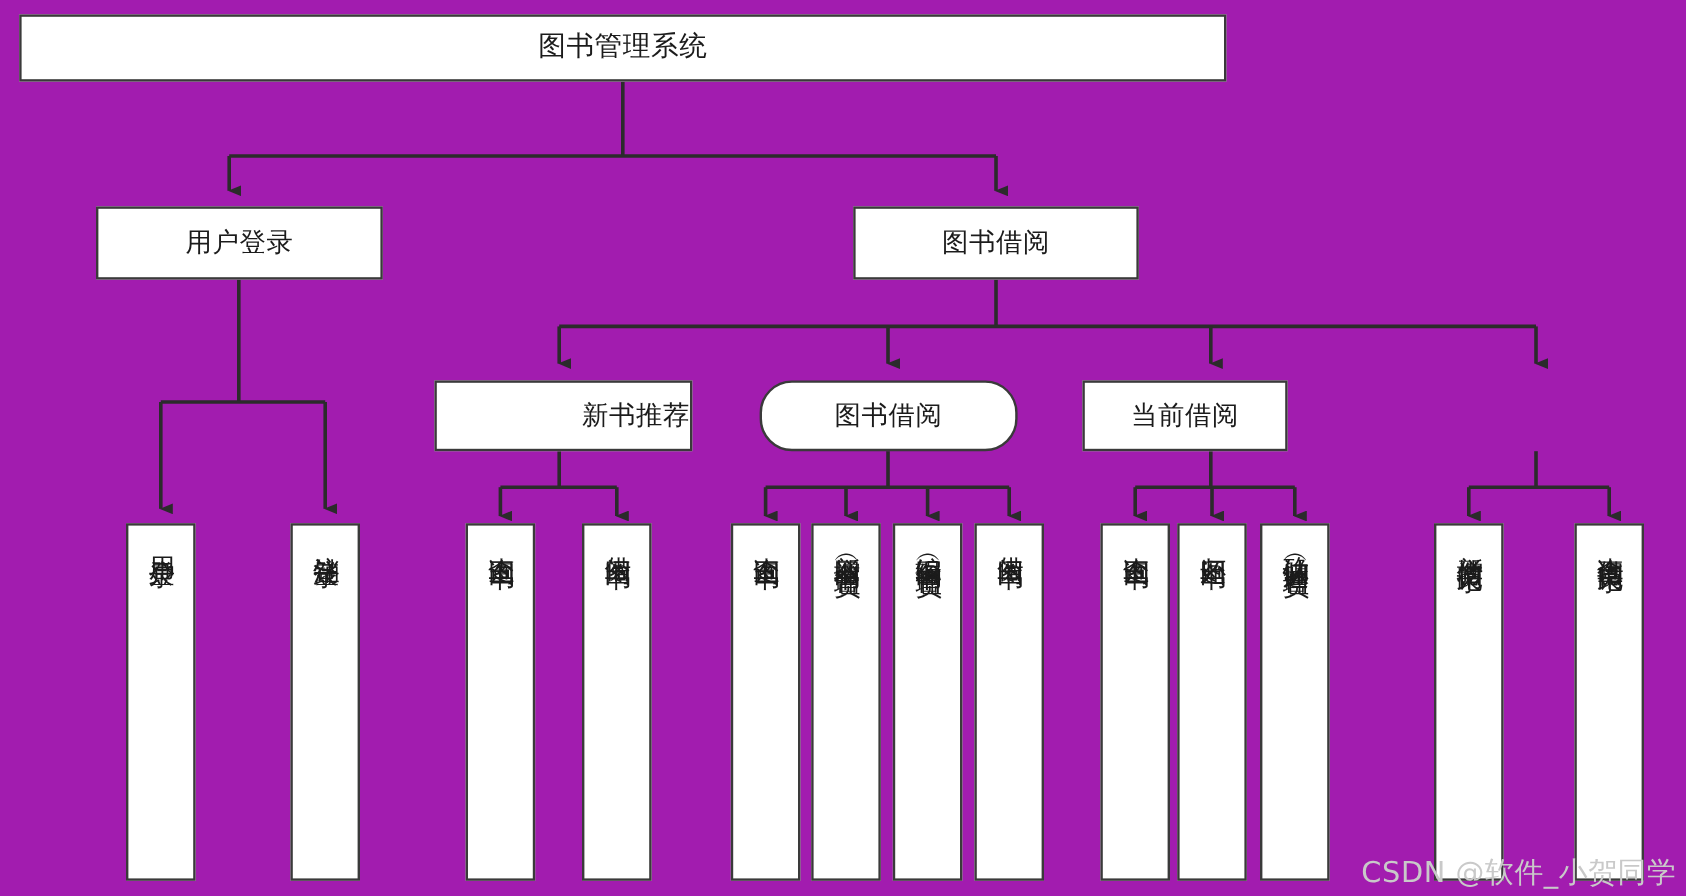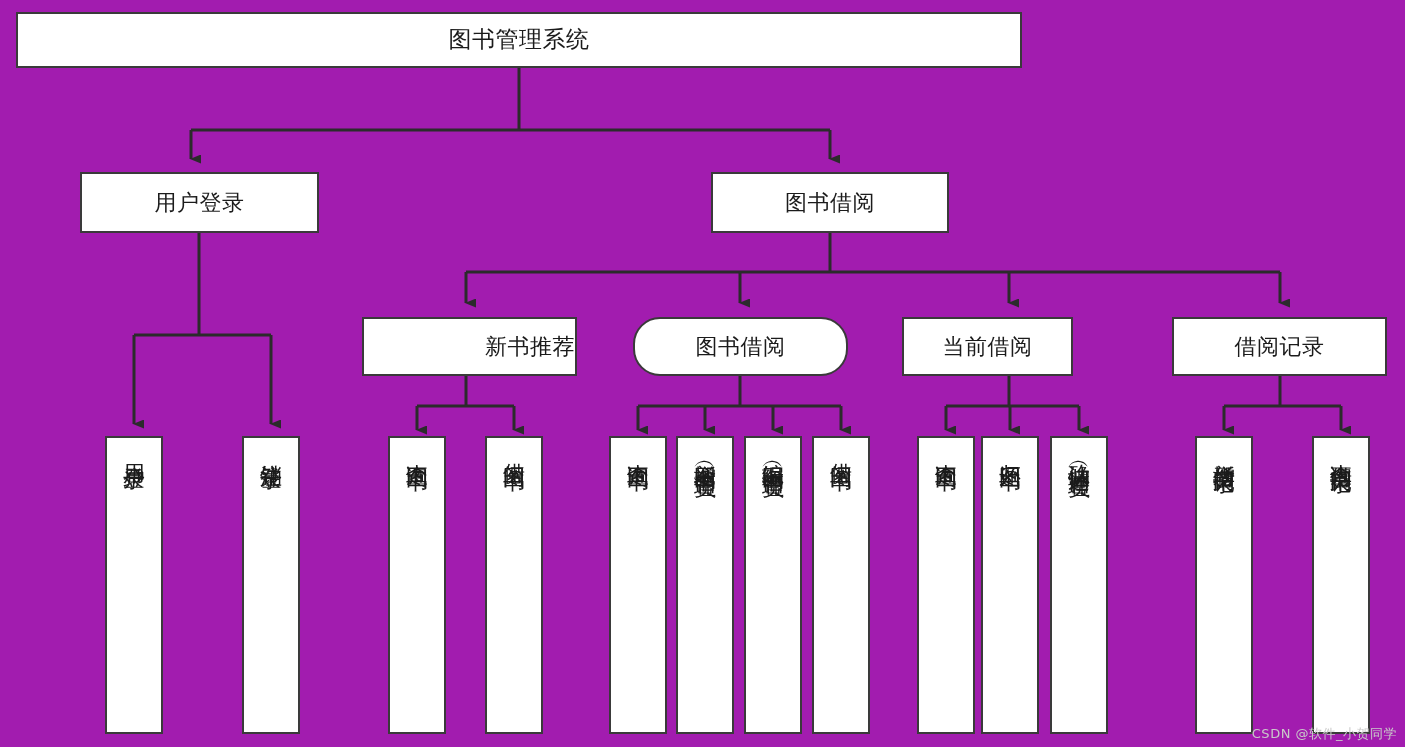--- a/index.html
+++ b/index.html
@@ -61,21 +61,21 @@
     font-size: 22px;
     letter-spacing: 2px;
     line-height: 1;
     white-space: nowrap;
     -webkit-writing-mode: vertical-rl;
   }
   .watermark {
     position: absolute;
     right: 8px;
     bottom: 4px;
-    font-size: 13px;
+    font-size: 24px;
     color: #c9c9c9;
     white-space: nowrap;
     letter-spacing: 0.5px;
     font-family: "DejaVu Sans", "Liberation Sans", sans-serif;
   }
 </style>
 </head>
 <body>
 
 <div id="canvas">
@@ -147,23 +147,20 @@
   </div>
 
   <div class="node horiz" style="left:633px; top:317px; width:215px; height:59px;border-radius:27px;">
     <span class="label">图书借阅</span>
   </div>
 
   <div class="node horiz" style="left:902px; top:317px; width:171px; height:59px;">
     <span class="label">当前借阅</span>
   </div>
 
-  <div class="node horiz" style="left:1172px; top:317px; width:215px; height:59px;">
-    <span class="label">借阅记录</span>
-  </div>
 
   <div class="node vert" style="left:105px; top:436px; width:58px; height:298px;">
     <span class="label">用户登录</span>
   </div>
 
   <div class="node vert" style="left:242px; top:436px; width:58px; height:298px;">
     <span class="label">注销登录</span>
   </div>
 
   <div class="node vert" style="left:388px; top:436px; width:58px; height:298px;">

